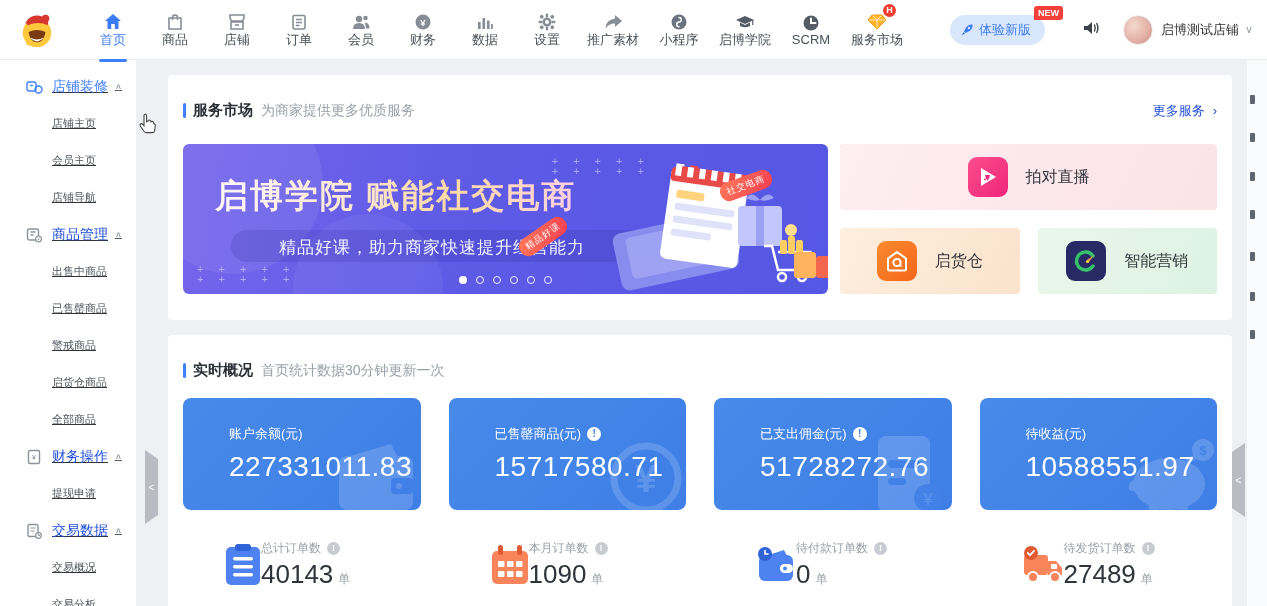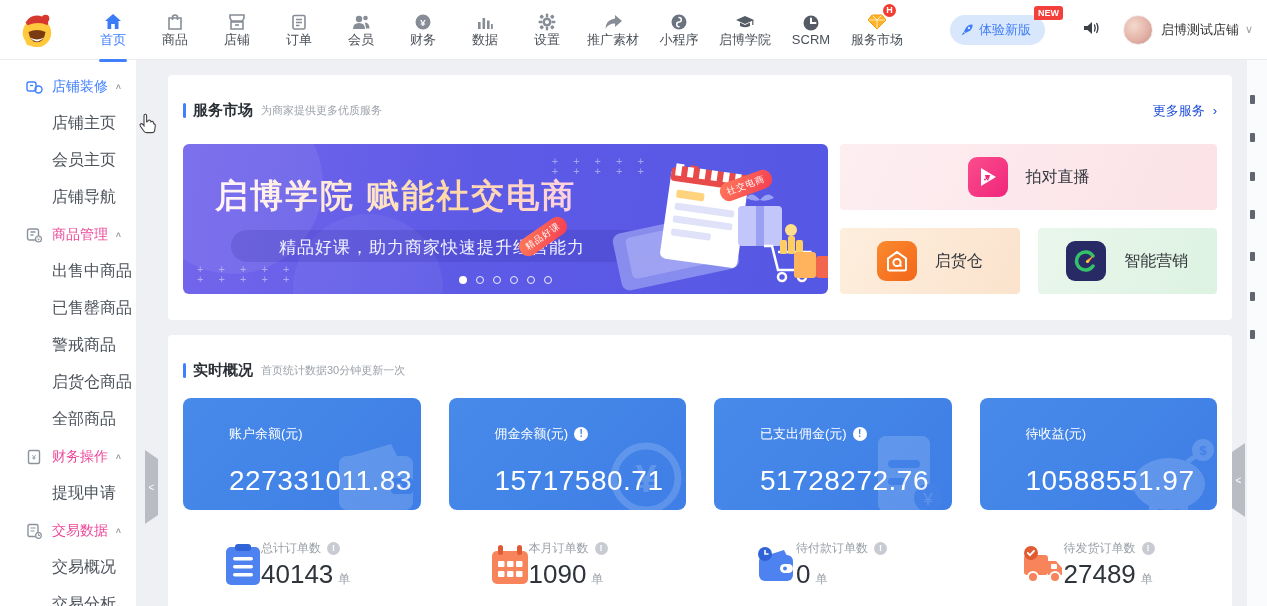--- a/index.html
+++ b/index.html
@@ -28,48 +28,48 @@
   .new-badge { position:absolute; top:-9px; right:-18px; background:#f4403b; color:#fff; font-size:9px;
     font-weight:bold; padding:2px 4px; border-radius:3px 3px 3px 0; }
   .speaker { margin:0 22px 0 36px; cursor:pointer; }
   .avatar { width:30px; height:30px; border-radius:50%;
     background:radial-gradient(circle at 35% 35%, #f4d8cd 0%, #e4b3a8 55%, #c98e86 100%);
     border:1px solid #eee; margin-right:8px; cursor:pointer; }
   .shopname { font-size:13px; color:#333; cursor:pointer; }
   .shop-caret { color:#9aa0a8; font-size:11px; margin-left:6px; cursor:pointer; }
 
   
-  .sidebar { position:absolute; top:60px; left:0; width:136px; bottom:0; background:#fff; padding-top:8px; z-index:4; }
+  .sidebar { position:absolute; top:60px; left:0; width:136px; bottom:0; background:#fff; padding-top:8px; z-index:4;text-decoration:underline; }
   .sgroup-header { height:37px; display:flex; align-items:center; padding:0 14px 0 26px; cursor:pointer; }
   .sgroup-header .gicon { width:18px; margin-right:8px; display:flex; }
-  .sgroup-header .glabel { font-size:14px; color:#ec4899; }
+  .sgroup-header .glabel { font-size:14px; color:#1d4ed8; }
   .sgroup-header.active .glabel { color:#4080ff; }
   .sgroup-header .caret { margin-left:auto; color:#8b929b; font-size:10px; transform:scaleY(.8); }
-  .ssub { height:37px; display:flex; align-items:center; padding-left:52px; font-size:16px; color:#4c525a; cursor:pointer; }
+  .ssub { height:37px; display:flex; align-items:center; padding-left:52px; font-size:11px; color:#4c525a; cursor:pointer; }
 
   
   .handle { position:absolute; width:13px; height:74px; background:#b9bcc2; color:#fff; font-size:10px;
     display:flex; align-items:center; justify-content:center; cursor:pointer; z-index:6; }
   .handle.left { left:145px; top:450px; clip-path:polygon(0 0,100% 12%,100% 88%,0 100%); }
   .handle.right { right:22px; top:443px; clip-path:polygon(100% 0,0 12%,0 88%,100% 100%); }
 
   
   .right-strip { position:absolute; top:60px; right:0; width:20px; bottom:0; background:#fafbfc; z-index:3; }
   .frag { position:absolute; left:3px; width:5px; height:9px; background:#606670; border-radius:1px; }
 
   
   .main { position:absolute; top:60px; left:160px; right:0; bottom:0; background:#eef0f3;
     padding:15px 35px 0 8px; overflow:hidden; }
   .panel { background:#fff; border-radius:4px; padding:26px 15px 0; }
   .panel.p1 { height:245px; margin-bottom:15px; }
   .panel.p2 { height:400px; }
   .sec-head { display:flex; align-items:center; }
   .sec-bar { width:3px; height:15px; background:#4080ff; border-radius:2px; margin-right:7px; }
   .sec-title { font-size:15px; font-weight:bold; color:#2b2f36; }
-  .sec-sub { font-size:11px; color:#9ba1a9; margin-left:8px; }
+  .sec-sub { font-size:14px; color:#9ba1a9; margin-left:8px; }
   .sec-link { margin-left:auto; font-size:13px; color:#1d4ed8; cursor:pointer; display:flex; align-items:center; gap:8px;text-align:center; }
 
   
   .sm-row { display:flex; margin-top:24px; gap:12px; }
   .banner { position:relative; width:645px; height:150px; border-radius:6px; overflow:hidden; cursor:pointer;
     background:linear-gradient(100deg,#7466ec 0%, #5d5ae6 45%, #5558e4 100%); }
   .banner .blob1 { position:absolute; left:-40px; top:-50px; width:180px; height:180px; border-radius:50%;
     background:rgba(255,255,255,.07); }
   .banner .blob2 { position:absolute; left:110px; bottom:-70px; width:150px; height:150px; border-radius:50%;
     background:rgba(255,255,255,.05); }
@@ -104,21 +104,21 @@
   .svc-icon.live { background:linear-gradient(135deg,#fb4d8c,#f0257b); }
   .svc-icon.ware { background:linear-gradient(135deg,#fb8a2e,#f3661a); }
   .svc-icon.smart { background:#282a66; }
   .svc-label { font-size:16px; color:#33373d; }
 
   
   .cards { display:grid; grid-template-columns:repeat(4,1fr); gap:28px; margin-top:18px; }
   .bcard { position:relative; height:112px; border-radius:8px; overflow:hidden; cursor:pointer;
     background:linear-gradient(135deg,#478ae9 0%,#3f7ee6 100%); color:#fff; padding:27px 0 0 46px; }
   .bcard .blabel { font-size:13px; display:flex; align-items:center; gap:6px; }
-  .bcard .bvalue { font-size:28px; margin-top:22px; letter-spacing:.5px; }
+  .bcard .bvalue { font-size:28px; margin-top:8px; letter-spacing:.5px; }
   .winfo { width:14px; height:14px; border-radius:50%; background:#fff; color:#4080e8; font-size:10px;
     font-weight:bold; text-align:center; line-height:14px; display:inline-block; }
   .bghost { position:absolute; right:2px; bottom:-6px; opacity:.16; }
 
   .ostats { display:grid; grid-template-columns:repeat(4,1fr); gap:28px; margin-top:30px; }
   .ostat { display:flex; align-items:center; padding-left:42px; cursor:default; }
   .ostat .otext { margin-left:0; }
   .olabel-row { display:flex; align-items:center; gap:6px; font-size:12px; color:#9aa0a8; }
   .ginfo { width:13px; height:13px; border-radius:50%; background:#c8ccd2; color:#fff; font-size:9px;
     font-weight:bold; text-align:center; line-height:13px; }
@@ -498,21 +498,21 @@
         <div class="bvalue">227331011.83</div>
         <svg class="bghost" width="86" height="74" viewBox="0 0 86 74">
             <rect x="6" y="14" width="74" height="54" rx="8" fill="#fff"></rect>
             <path d="M10 16 l48 -14 8 16" fill="#fff"></path>
             <rect x="58" y="36" width="22" height="16" rx="4" fill="#4a86e8"></rect>
             <circle cx="66" cy="44" r="3" fill="#fff"></circle>
           </svg>
       </div>
       <div class="bcard">
         <div class="blabel">
-            <span>佣金余额(元)</span>
+            <span>已售罄商品(元)</span>
           <span class="winfo">!</span>
           </div>
         <div class="bvalue">15717580.71</div>
         <svg class="bghost" width="86" height="80" viewBox="0 0 86 80">
             <circle cx="48" cy="42" r="32" fill="none" stroke="#fff" stroke-width="7"></circle>
             <text x="48" y="56" font-size="38" text-anchor="middle" fill="#fff" font-weight="bold">¥</text>
           </svg>
       </div>
       <div class="bcard">
         <div class="blabel">

